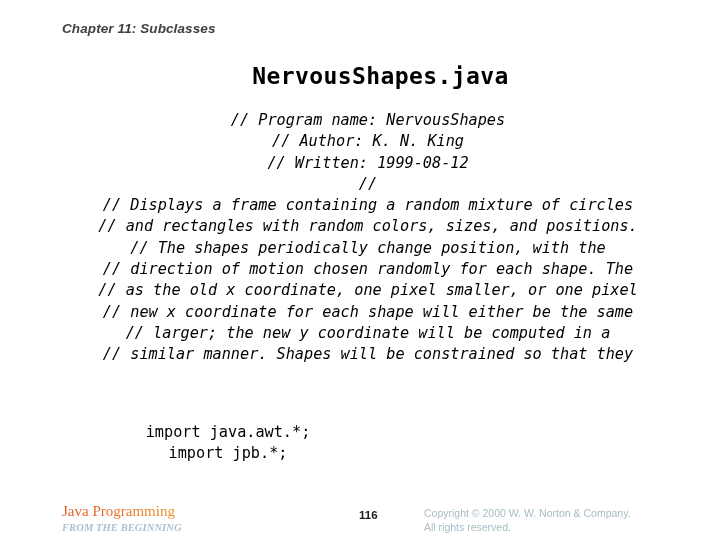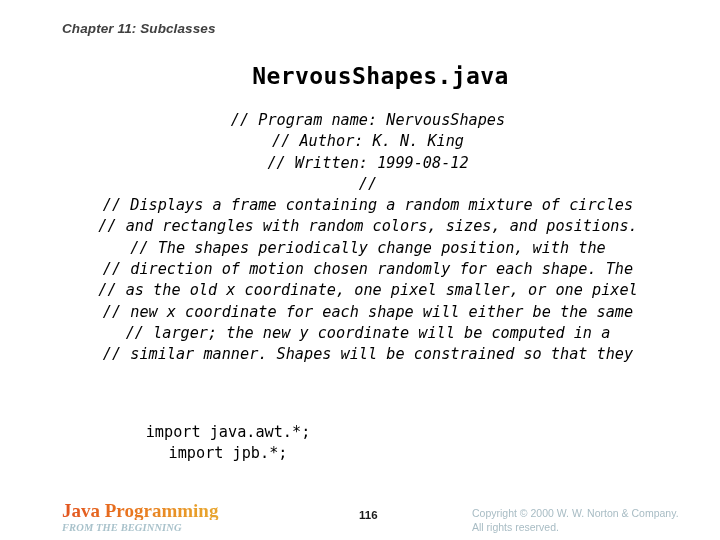--- a/index.html
+++ b/index.html
@@ -99,22 +99,22 @@
   }
 
   .brand {
     position: absolute;
     left: 62px;
     top: 4px;
     width: 230px;
   }
   .brand-title {
     font-family: "Liberation Serif", "DejaVu Serif", serif;
-    font-size: 19px;
-    font-weight: bold;
+    font-size: 15px;
+    font-weight: normal;
     line-height: 18px;
     background: linear-gradient(90deg, #e2541f 0%, #e8741f 28%, #e8a02a 60%, #e5bb45 100%);
     -webkit-background-clip: text;
     background-clip: text;
     color: transparent;
     -webkit-text-fill-color: transparent;
     white-space: nowrap;
     letter-spacing: 0px;
   }
   .brand-sub {
@@ -146,21 +146,20 @@
     left: 424px;
     top: 9px;
     width: 280px;
     font-family: "Liberation Sans", sans-serif;
     font-size: 10.5px;
     line-height: 13.5px;
     color: #a8bcc4;
   }
   .copyright div {
     white-space: nowrap;
-    margin-left: 48px;
   }
 </style>
 </head>
 <body>
 
 <div id="slide">
 
   <div class="chapter-header">Chapter 11: Subclasses</div>
 
   <div class="slide-title">NervousShapes.java</div>

